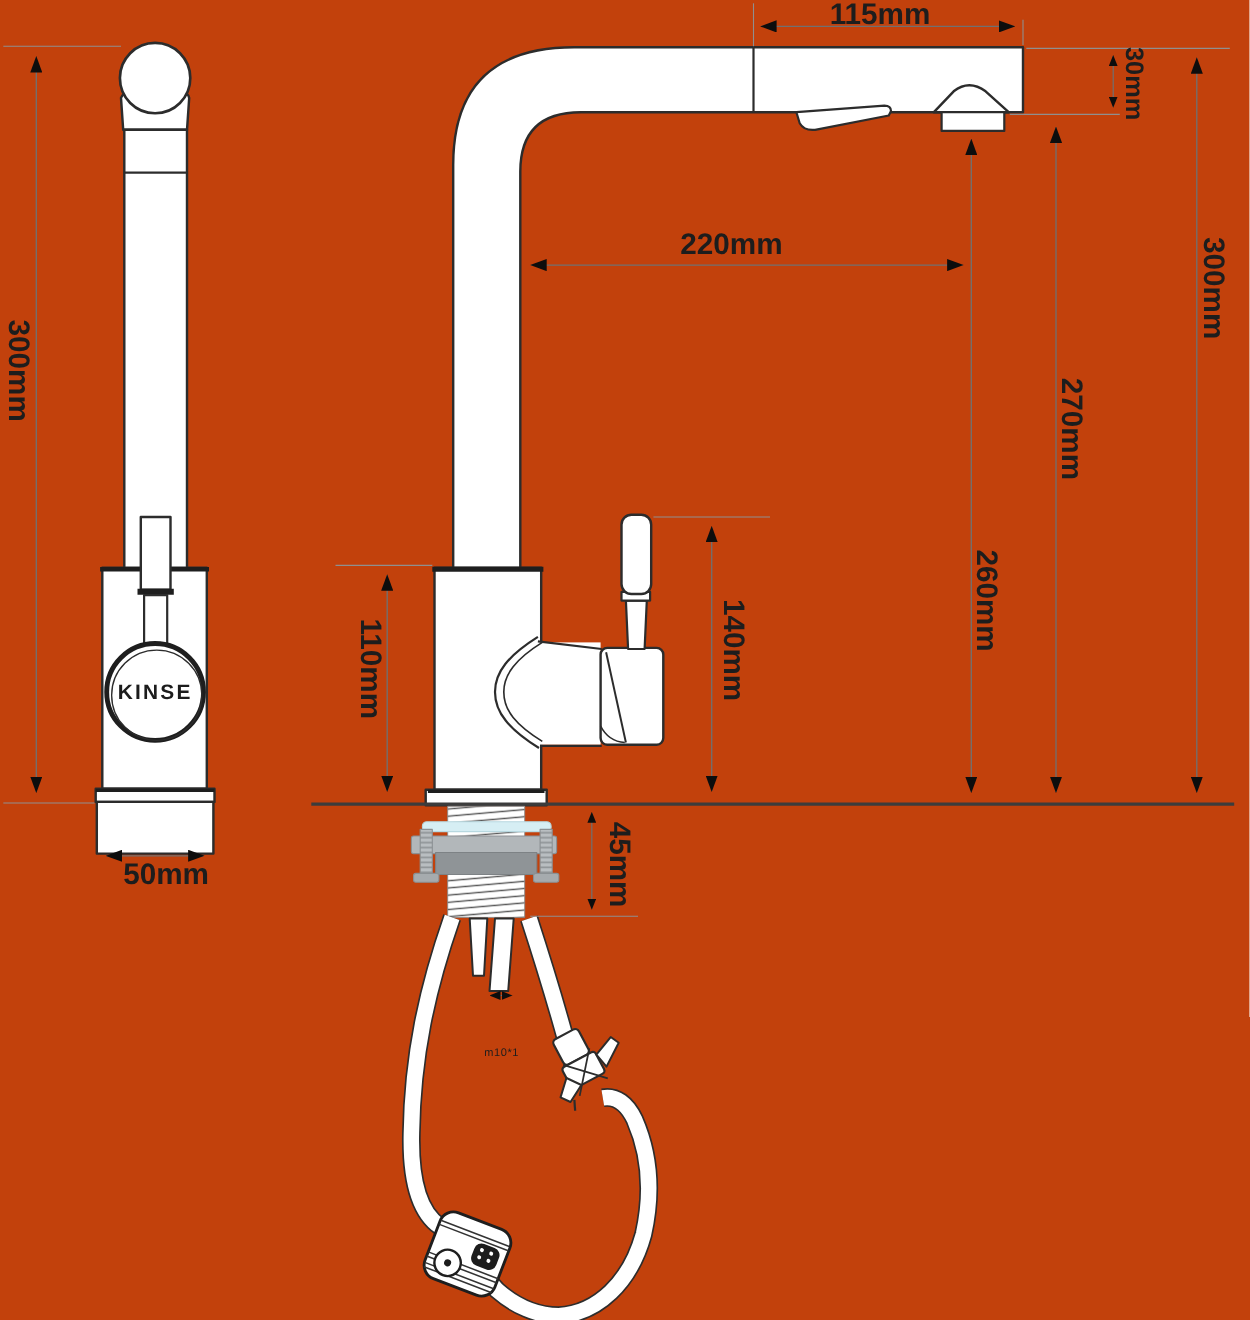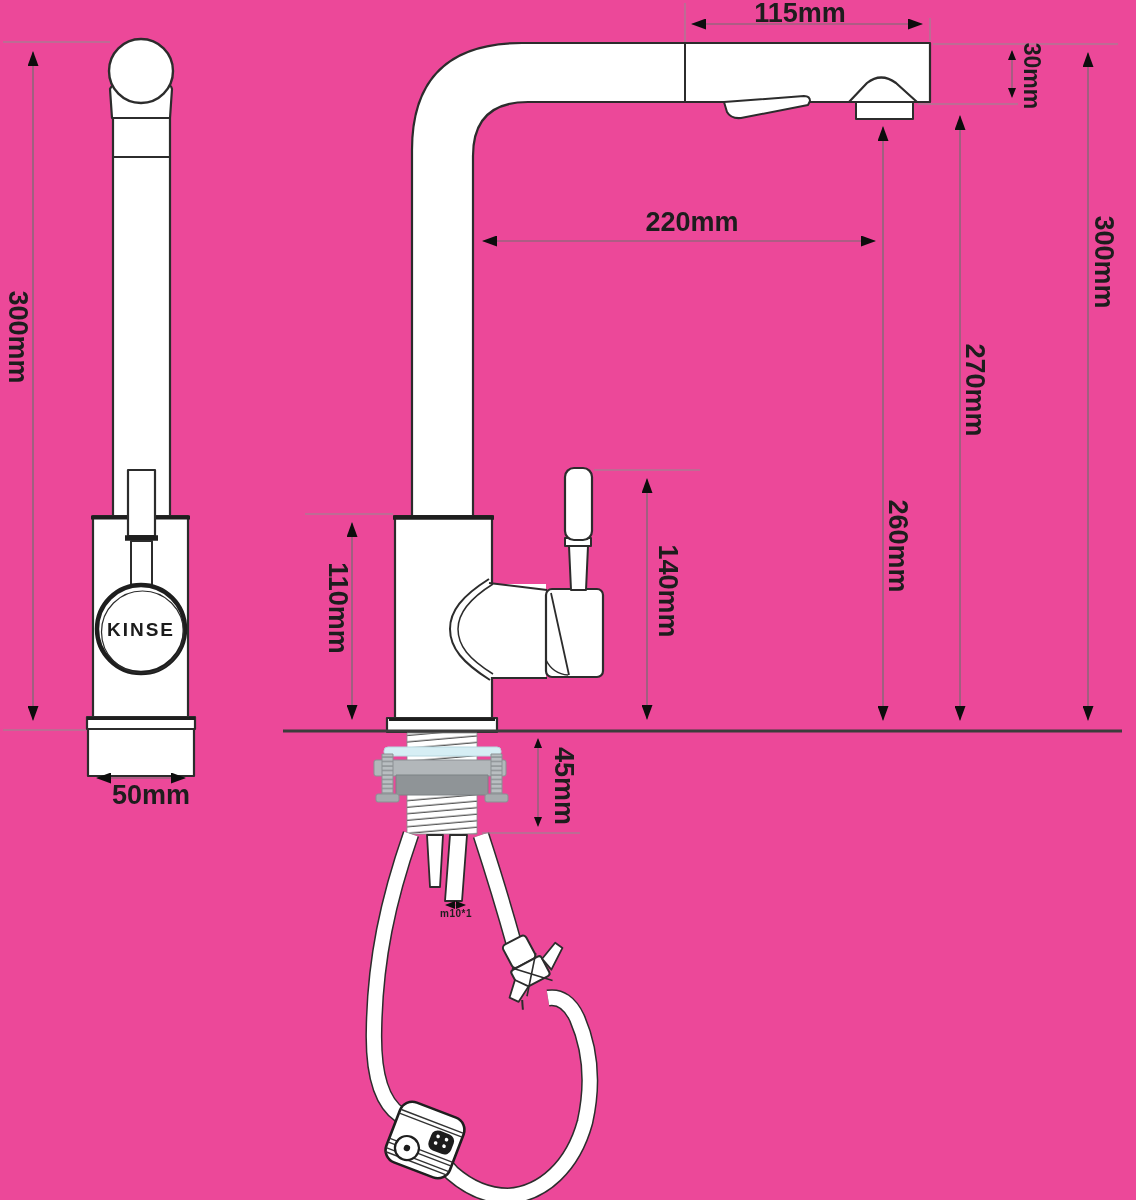--- a/index.html
+++ b/index.html
@@ -1,23 +1,23 @@
 <!DOCTYPE html>
 <html><head>
 <meta charset="utf-8">
 <style>
   html,body{margin:0;padding:0;background:#fff;}
-  .stage{position:relative;width:1136px;height:1200px;background:#ec4899;overflow:hidden;
+  .stage{position:relative;width:1136px;height:1200px;background:#c2410c;overflow:hidden;
          font-family:"Liberation Sans", sans-serif;}
   .stage svg{position:absolute;left:0;top:0;}
   .dl{position:absolute;white-space:nowrap;color:#1d1d1d;font-weight:700;font-size:27px;
       transform:translate(-50%,-50%);line-height:1;}
   .dl.rot{transform:translate(-50%,-50%) rotate(90deg);}
   .dl.small{font-size:23px;}
-  .dl.tiny{font-size:10px;font-weight:700;letter-spacing:.5px;}
+  .dl.tiny{font-size:10px;font-weight:400;letter-spacing:.5px;margin-top:44px;}
   .logo{position:absolute;color:#1c1c1c;font-weight:700;font-size:19px;letter-spacing:2px;
         transform:translate(-50%,-50%);}
 </style>
 </head>
 <body>
 
 <div class="stage">
 
 <svg width="1136" height="1200" viewBox="0 0 1136 1200">
   <defs>
@@ -153,21 +153,21 @@
     <line x1="538" y1="739" x2="538" y2="826" stroke="#707070" stroke-width="1.1" marker-start="url(#as)" marker-end="url(#as)"></line>
     <line x1="446" y1="905" x2="465" y2="905" stroke="#707070" stroke-width="1" marker-start="url(#as)" marker-end="url(#as)"></line>
   </g>
 </svg>
 
 <div class="dl" style="left:800px;top:13px;">115mm</div>
 <div class="dl rot small" style="left:1031px;top:76px;">30mm</div>
 <div class="dl rot" style="left:1103px;top:262px;">300mm</div>
 <div class="dl rot" style="left:974px;top:390px;">270mm</div>
 <div class="dl rot" style="left:897px;top:546px;">260mm</div>
-<div class="dl" style="left:692px;top:222px;">220mm</div>
+<div class="dl" style="left:665px;top:222px;">220mm</div>
 <div class="dl rot" style="left:667px;top:591px;">140mm</div>
 <div class="dl rot" style="left:337px;top:608px;">110mm</div>
 <div class="dl rot" style="left:563px;top:786px;">45mm</div>
 <div class="dl rot" style="left:17px;top:337px;">300mm</div>
 <div class="dl" style="left:151px;top:795px;text-align:center;">50mm</div>
 <div class="dl tiny" style="left:456px;top:914px;">m10*1</div>
 <div class="logo" style="left:141px;top:630px;">KINSE</div>
 
 </div>
 

